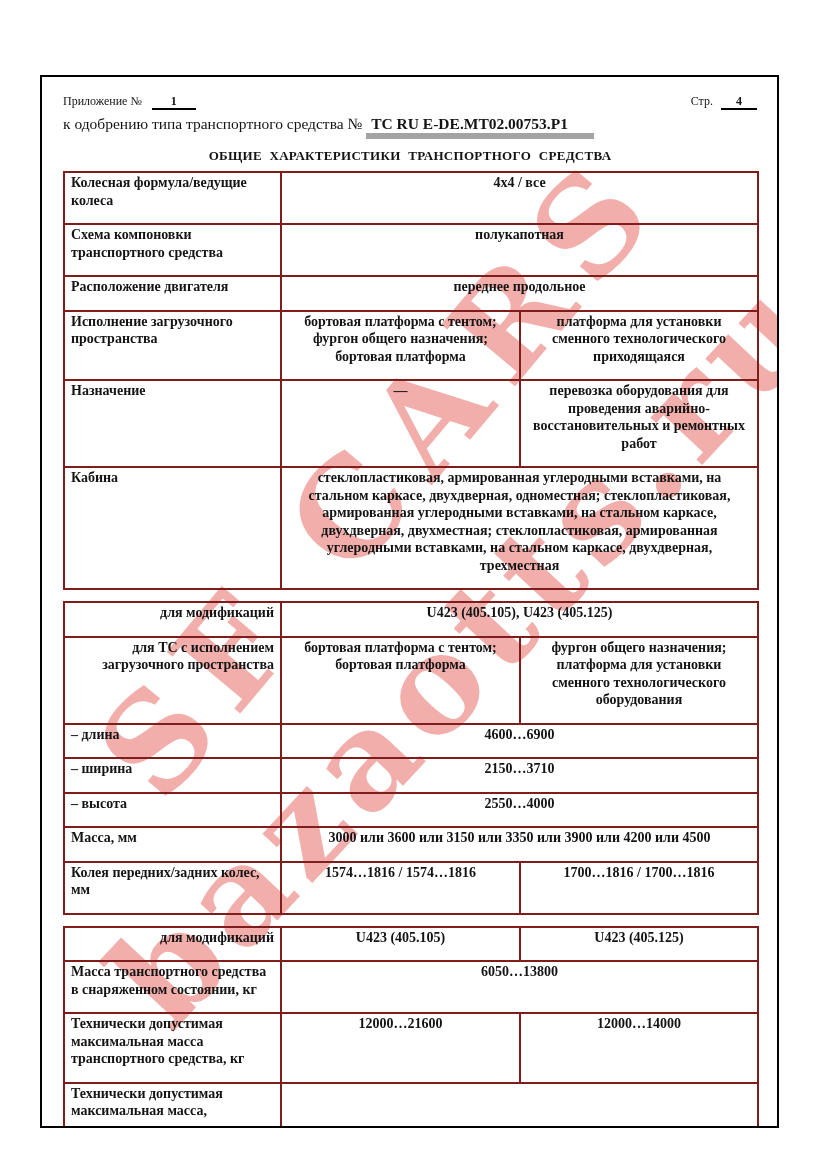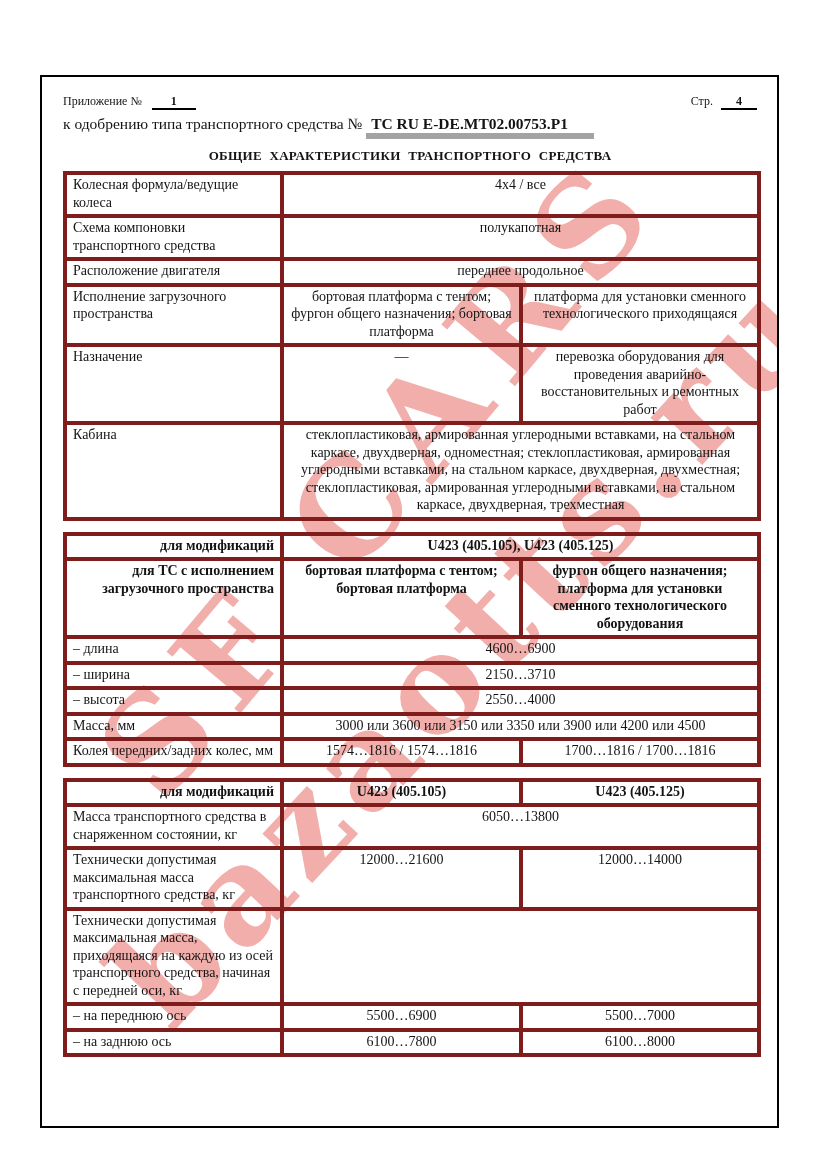--- a/index.html
+++ b/index.html
@@ -32,22 +32,22 @@
     text-align:center; font-weight:bold; font-size:13px;
     margin:15px 0 7px; letter-spacing:0.3px; word-spacing:4px;
   }
 
   
   table.doc {
     border-collapse:collapse; table-layout:fixed; width:694px;
     font-size:14px; line-height:1.25; margin:0 0 11px 0;
   }
   table.doc td {
-    border:4px solid #7f1d1d; padding:1px 6px 3px; vertical-align:top;
-    background:transparent; overflow:hidden;
+    border:2px solid #7f1d1d; padding:1px 6px 14px; vertical-align:top;
+    background:transparent; overflow:hidden;font-weight:bold;
   }
   td.lbl { text-align:left; }
   td.val { text-align:center; }
   td.rb  { text-align:right; font-weight:bold; padding-right:9px;margin-top:40px; }
   td.cb  { text-align:center; font-weight:bold; }
   td.indent { padding-left:19px; }
 
   
   .watermark { position:absolute; inset:0; z-index:1; pointer-events:none; }
   .wm {

